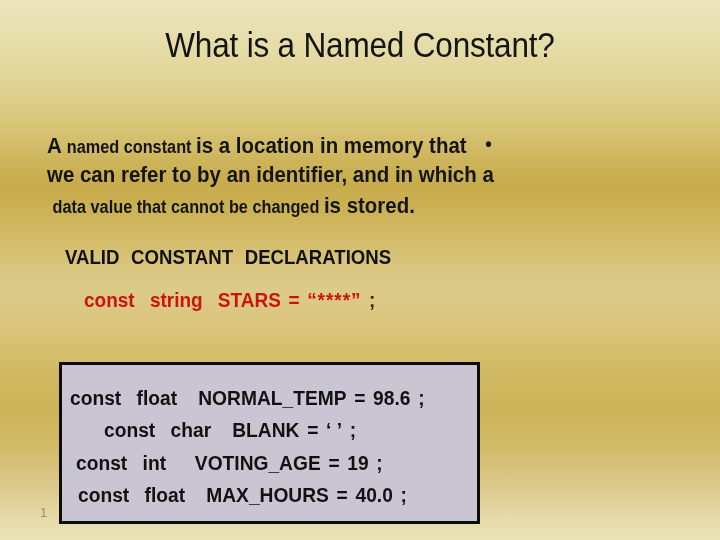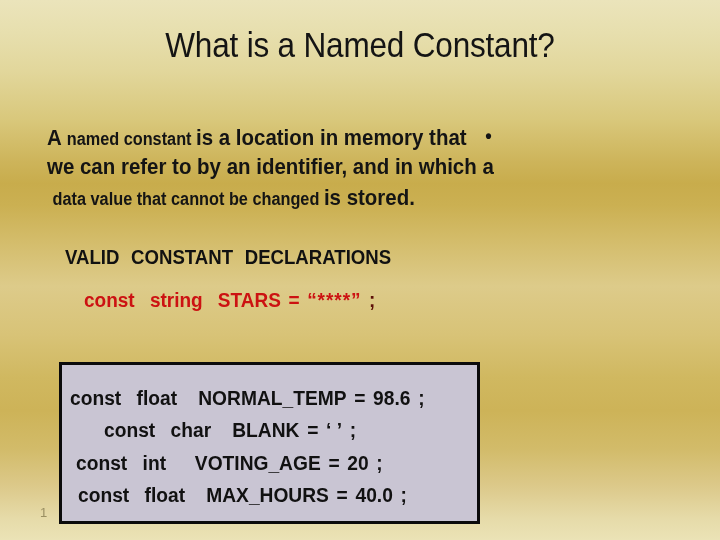--- a/index.html
+++ b/index.html
@@ -51,21 +51,21 @@
     letter-spacing: -0.2px;
     white-space: nowrap;
     transform: scaleX(0.90);
     transform-origin: 50% 50%;
   }
 
   
   #body-block {
     position: absolute;
     left: 47px;
-    top: 126px;
+    top: 134px;
     width: 600px;
     color: #141414;
     font-weight: bold;
   }
   .body-line {
     white-space: nowrap;
     line-height: 1.0;
     transform: scaleX(0.93);
     transform-origin: 0 50%;
   }
@@ -176,20 +176,20 @@
   <div id="valid-heading">VALID  CONSTANT  DECLARATIONS</div>
 
   <div id="red-decl"><span>const</span><span class="sp3"></span><span>string</span><span class="sp3"></span><span>STARS</span><span class="sp2"></span><span>=</span><span class="sp2"></span><span class="qmark">“****”</span><span class="sp2"></span><span class="semi">;</span></div>
 
   <div id="code-box">
 
     <div class="code-line" id="code-line-0"><span>const</span><span class="sp3"></span><span>float</span><span class="sp4"></span><span>NORMAL_TEMP</span><span class="sp2"></span><span>=</span><span class="sp2"></span><span>98.6</span><span class="sp2"></span><span>;</span></div>
 
     <div class="code-line" id="code-line-1"><span>const</span><span class="sp3"></span><span>char</span><span class="sp4"></span><span>BLANK</span><span class="sp2"></span><span>=</span><span class="sp2"></span><span>‘  ’</span><span class="sp2"></span><span>;</span></div>
 
-    <div class="code-line" id="code-line-2"><span>const</span><span class="sp3"></span><span>int</span><span class="sp4"></span><span class="sp2"></span><span>VOTING_AGE</span><span class="sp2"></span><span>=</span><span class="sp2"></span><span>20</span><span class="sp2"></span><span>;</span></div>
+    <div class="code-line" id="code-line-2"><span>const</span><span class="sp3"></span><span>int</span><span class="sp4"></span><span class="sp2"></span><span>VOTING_AGE</span><span class="sp2"></span><span>=</span><span class="sp2"></span><span>19</span><span class="sp2"></span><span>;</span></div>
 
     <div class="code-line" id="code-line-3"><span>const</span><span class="sp3"></span><span>float</span><span class="sp4"></span><span>MAX_HOURS</span><span class="sp2"></span><span>=</span><span class="sp2"></span><span>40.0</span><span class="sp2"></span><span>;</span></div>
   </div>
 
   <div id="page-number">1</div>
 
 </div>
 
 </body></html>

